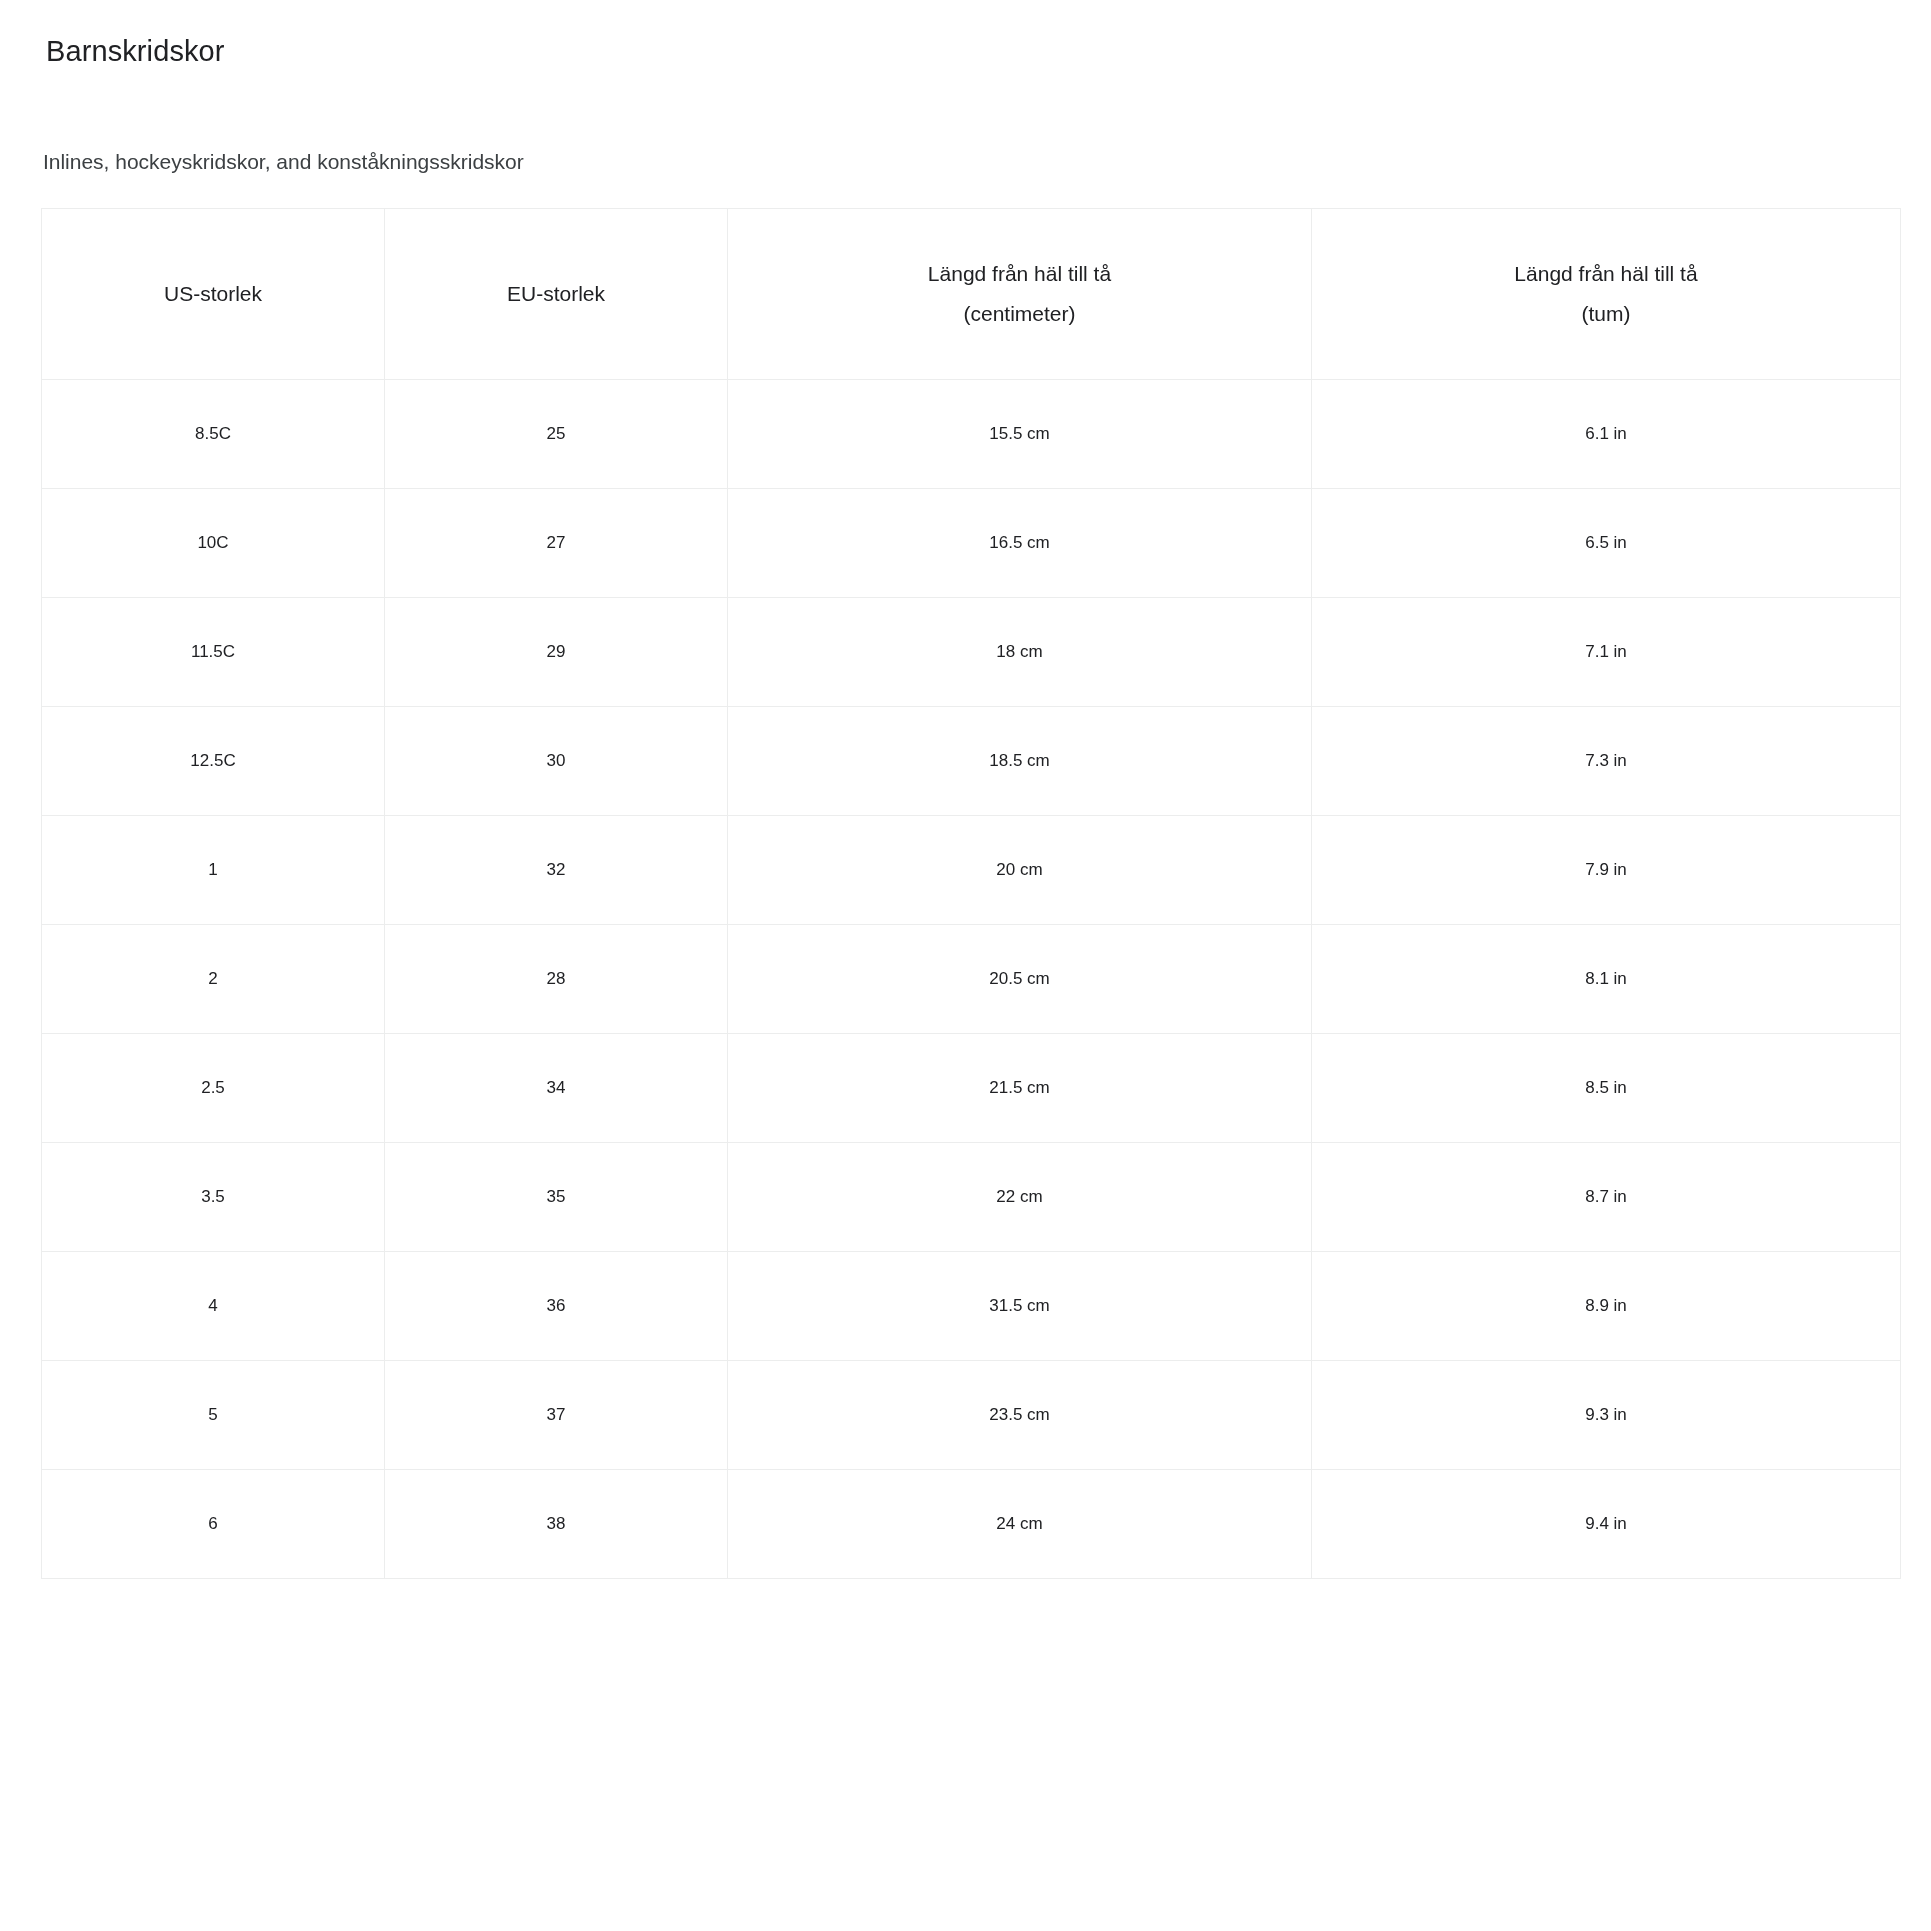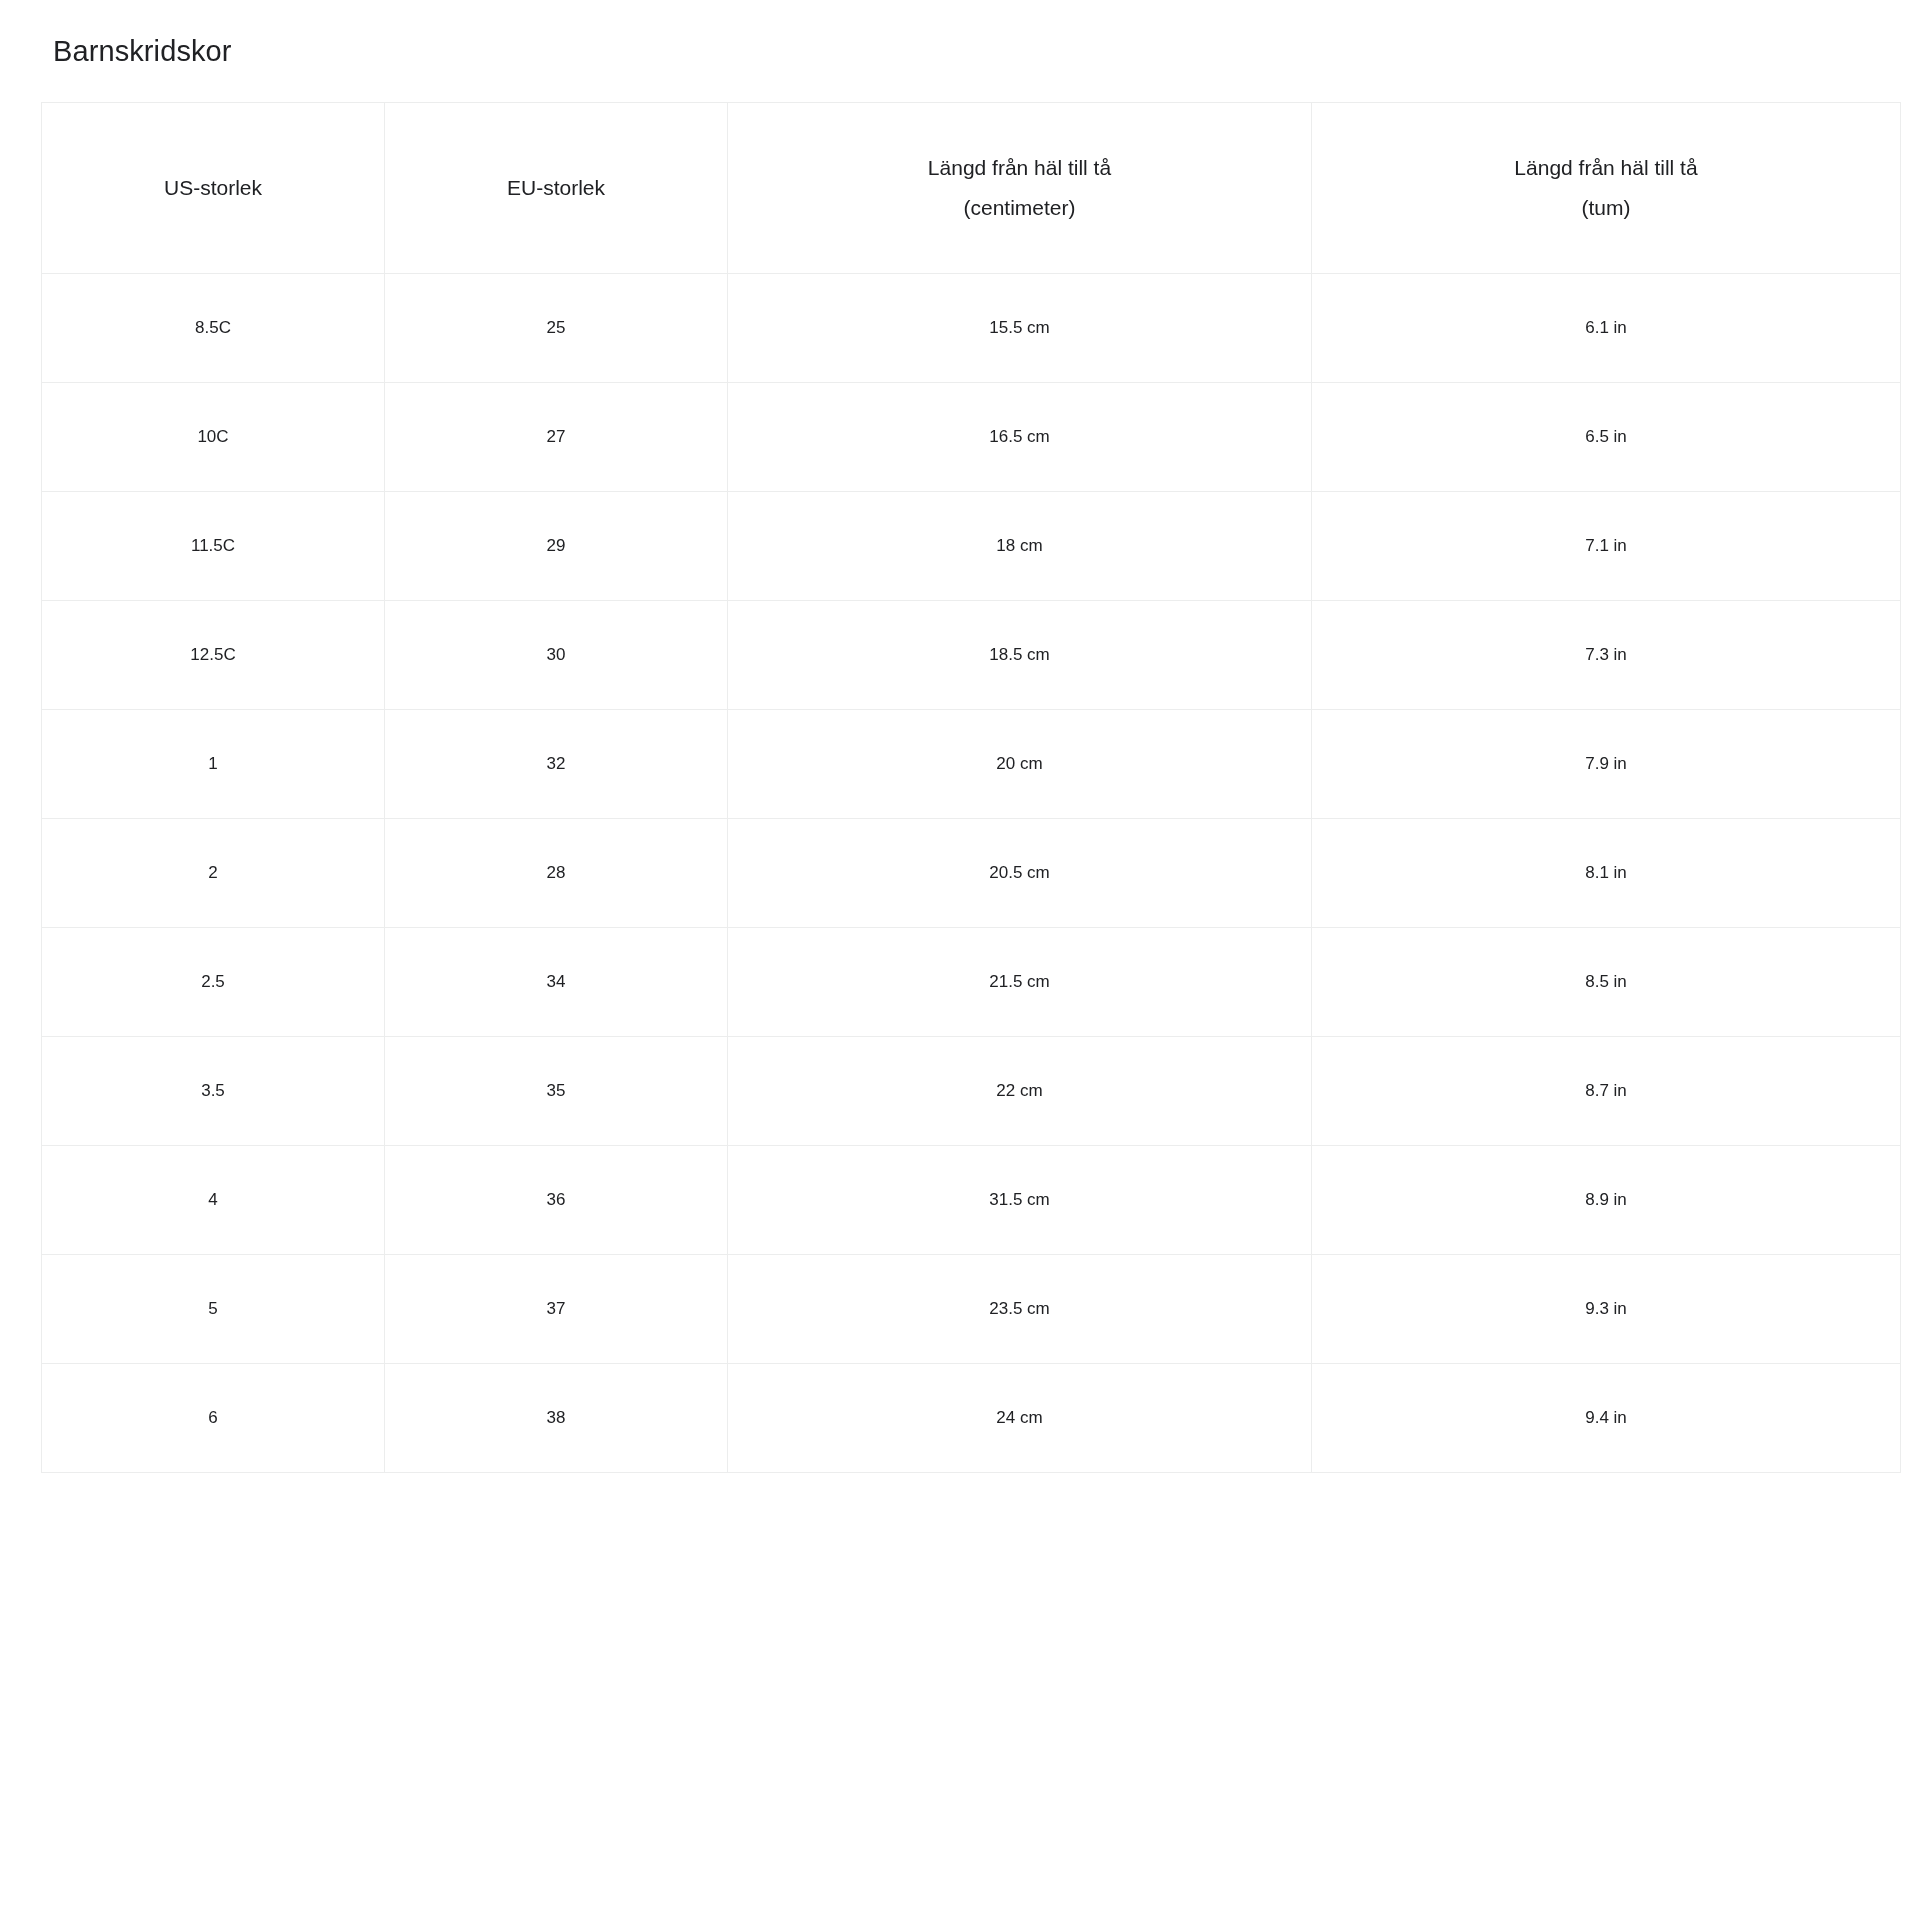--- a/index.html
+++ b/index.html
@@ -20,21 +20,21 @@
     height: 1931px;
     padding: 23px 0 0 41px;
     background: #ffffff;
   }
   .page-title {
     font-size: 29px;
     font-weight: 400;
     line-height: 1.25;
     color: #202124;
     letter-spacing: 0.1px;
-    margin: 0 0 0 12px;
+    margin: 0 0 0 5px;
     padding-top: 9.7px;
   }
   .page-subtitle {
     font-size: 21px;
     font-weight: 400;
     line-height: 1.3;
     color: #3c4043;
     margin: 0 0 0 1.9px;
     padding-top: 79px;
   }
@@ -77,20 +77,21 @@
     line-height: 1.4;
   }
 </style>
 </head>
 <body>
 
 <div class="page">
 
   <h1 class="page-title">Barnskridskor</h1>
 
+  <p class="page-subtitle">Inlines, hockeyskridskor, and konståkningsskridskor</p>
 
   <div class="table-wrap">
     <table class="size-table">
       <colgroup>
         <col class="c1">
           <col class="c2">
           <col class="c3">
           <col class="c4">
       </colgroup>
       <thead>

